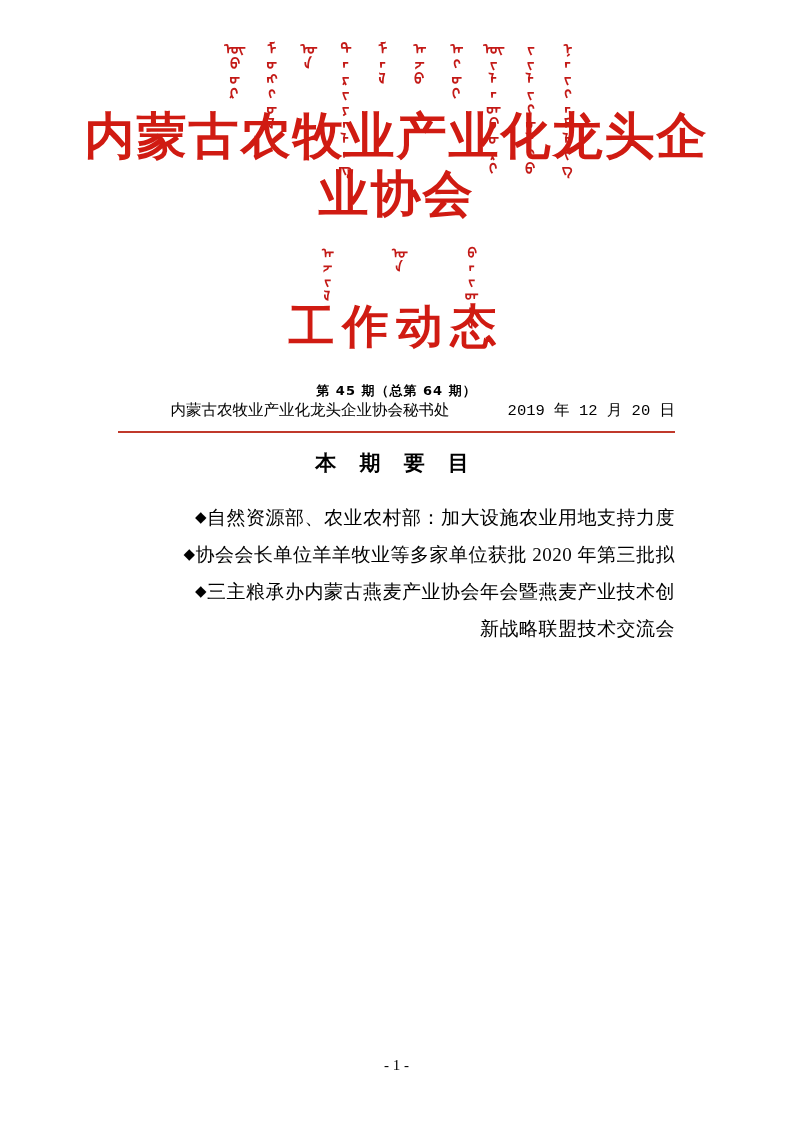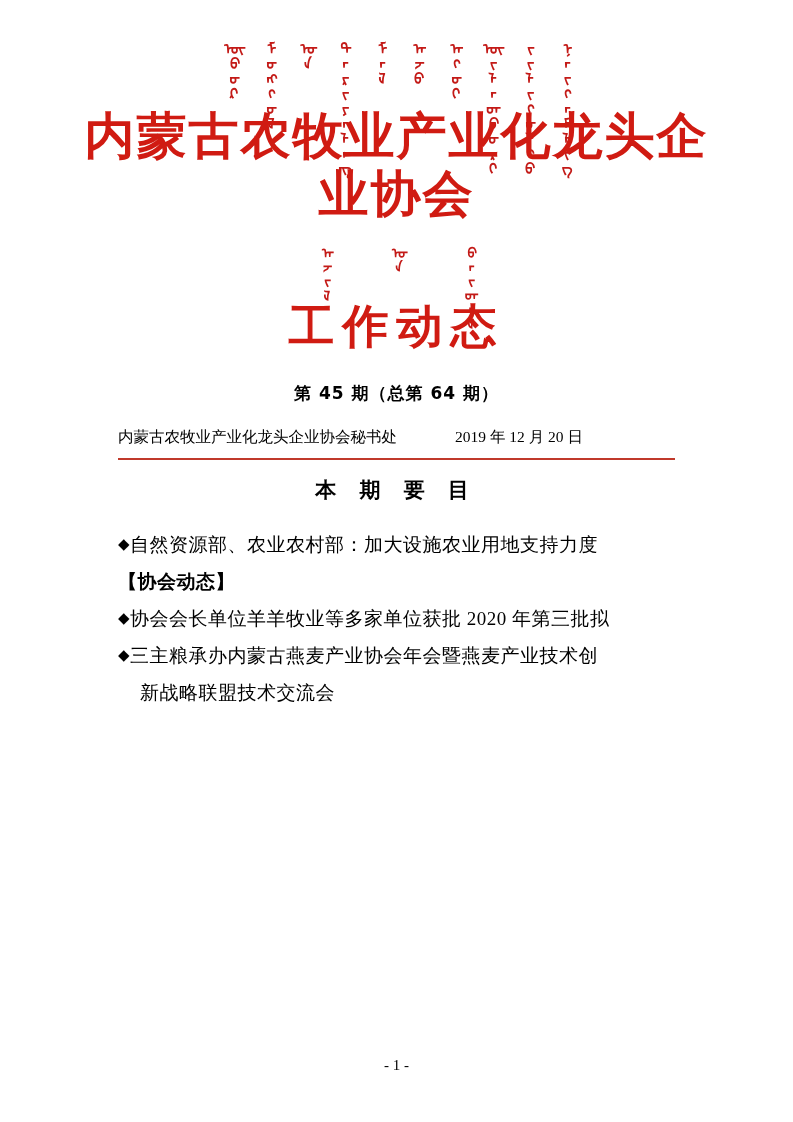--- a/index.html
+++ b/index.html
@@ -75,36 +75,35 @@
     color: #d01b12;
     letter-spacing: 8px;
     line-height: 1.1;
     margin-top: 8px;
   }
 
   
   .issue-line {
     text-align: center;
     font-family: "DejaVu Sans", "Liberation Sans", sans-serif;
-    font-size: 17px;
+    font-size: 13px;
     font-weight: bold;
     color: #000;
     margin-top: 30px;
     letter-spacing: 1px;
   }
 
   
   .pub-row {
     display: flex;
-    justify-content: flex-start;
+    justify-content: flex-end;
     align-items: baseline;
-    margin-top: 22px;
     padding: 0 48px 0 48px;
     font-size: 15.5px;
-    font-family: Liberation Serif, serif;
+    font-family: Liberation Mono, monospace;
   }
   .pub-org {
     white-space: nowrap;
   }
   .pub-date {
     white-space: nowrap;
     margin-left: 58px;
   }
 
   .rule {
@@ -130,20 +129,21 @@
   .section-head {
     font-size: 19px;
     font-weight: bold;
     line-height: 1.95;
     letter-spacing: 0.5px;
   }
   .entry {
     font-size: 19px;
     line-height: 1.95;
     letter-spacing: 0.5px;
+    text-align: right;
   }
   .entry .cont {
     display: block;
     padding-left: 22px;
   }
   .diamond {
     font-family: "DejaVu Sans", sans-serif;
     font-size: 15px;
     vertical-align: 2px;
   }
@@ -201,21 +201,20 @@
 
   <div class="contents-heading">本 期 要 目</div>
 
   <div class="contents">
 
 
     <div class="entry">
       <span class="diamond">◆</span><span>自然资源部、农业农村部：加大设施农业用地支持力度</span>
     </div>
 
-    <div class="section-head">【协会动态】</div>
 
     <div class="entry">
       <span class="diamond">◆</span><span>协会会长单位羊羊牧业等多家单位获批 2020 年第三批拟</span>
     </div>
 
 
     <div class="entry">
       <span class="diamond">◆</span><span>三主粮承办内蒙古燕麦产业协会年会暨燕麦产业技术创</span>
       <span class="cont">新战略联盟技术交流会</span>
     </div>

